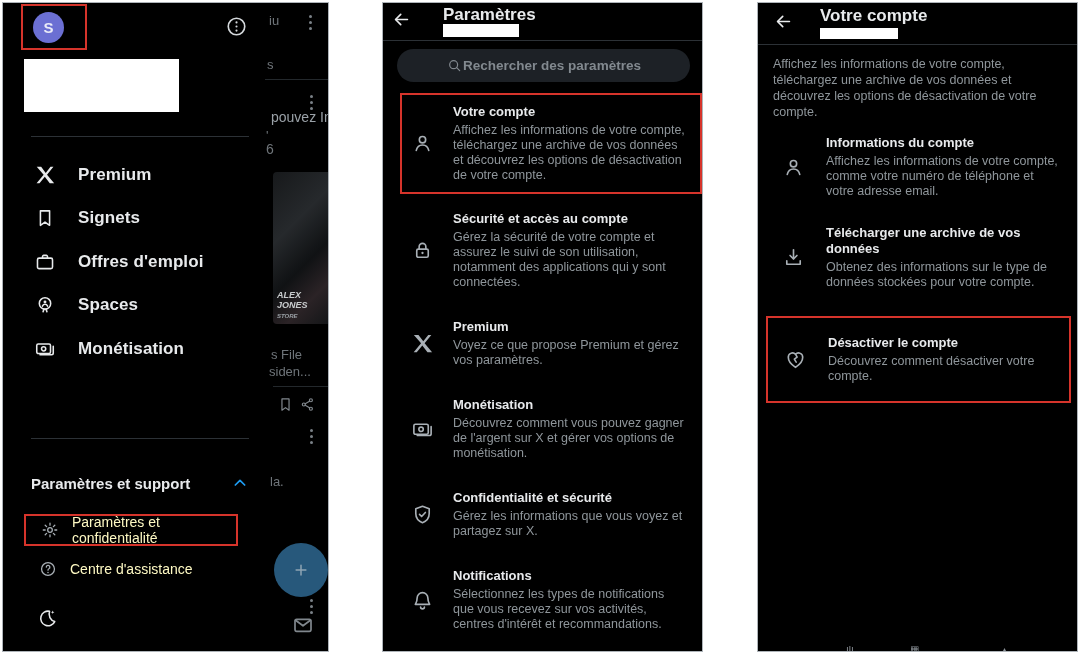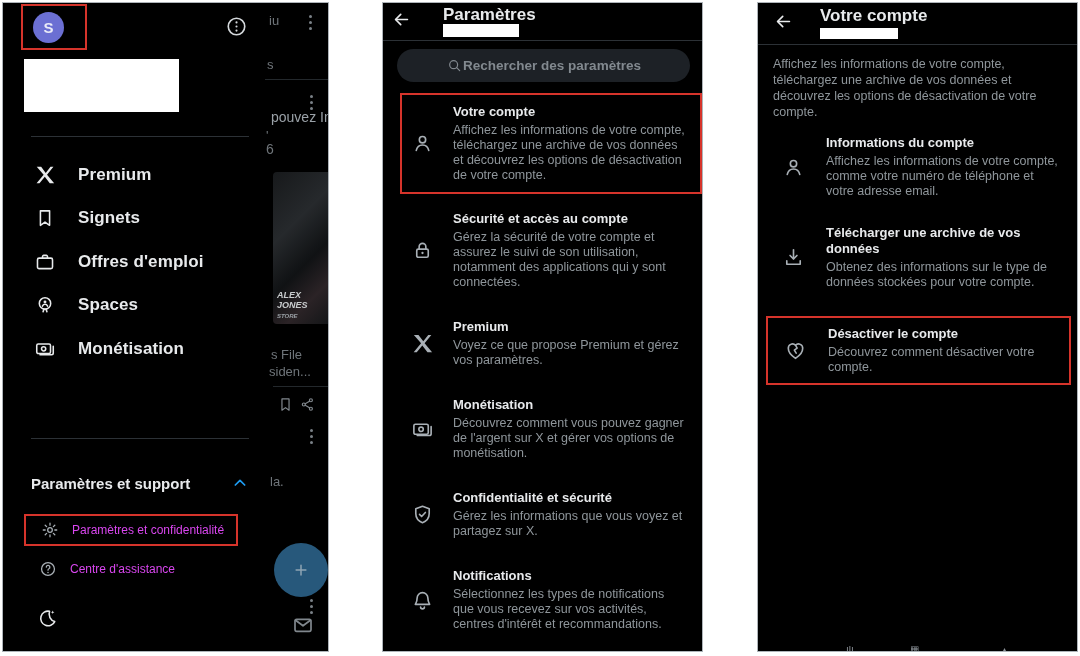--- a/index.html
+++ b/index.html
@@ -35,21 +35,21 @@
   .d-menu{position:absolute;left:0;top:150px;width:262px;}
   .d-row{display:flex;align-items:center;height:43.5px;padding-left:31px;gap:22px;}
   .d-row .ico{color:#e8eaec;}
   .d-label{color:#e8eaec;font-size:17px;font-weight:bold;letter-spacing:.1px;}
   .d-div2{top:435px;left:28px;width:218px;}
   .d-sec{position:absolute;left:28px;top:472px;color:#e8eaec;font-size:15px;font-weight:bold;}
   .d-chev{position:absolute;left:229px;top:472px;color:#1d9bf0;}
   .d-subbox{position:absolute;left:21px;top:511px;width:214px;height:32px;
     display:flex;align-items:center;gap:13px;padding-left:15px;}
   .d-sub2{position:absolute;left:36px;top:557px;display:flex;align-items:center;gap:13px;}
-  .d-sublabel{color:#d946ef;font-size:12px;}
+  .d-sublabel{color:#fef9c3;font-size:14px;}
   .d-moon{position:absolute;left:33px;top:605px;color:#e8eaec;}
 
   
   .strip{position:absolute;left:262px;top:8px;width:64px;height:650px;}
   .bgtxt{position:absolute;color:#6f757a;font-size:13px;white-space:nowrap;}
   .kebab{position:absolute;width:3px;}
   .kebab i{display:block;width:3px;height:3px;border-radius:50%;background:#7a8187;margin-bottom:3px;}
   .strip-div{position:absolute;left:0;width:64px;height:1px;background:#23282c;}
   .adimg{position:absolute;left:8px;top:161px;width:55px;height:152px;border-radius:4px 0 0 4px;
     background:linear-gradient(135deg,#17191b 0%,#26292c 35%,#101214 60%,#2b2326 80%,#141618 100%);
@@ -79,21 +79,21 @@
   .s-title{color:#e8eaec;font-size:13px;font-weight:bold;line-height:16px;margin-bottom:3px;}
   .s-desc{color:#8f969b;font-size:12.5px;line-height:15px;}
   .s-item.inbox{margin:0;padding-left:7px;}
   .wrap-hl{margin:0 0 17px 17px;width:302px;padding:9px 0;}
 
   .intro{position:absolute;left:15px;top:53px;width:294px;color:#8f969b;
     font-size:12.5px;line-height:16px;}
 
   .r-list{position:absolute;left:0;top:132px;width:100%;}
   .r-list .s-item{padding-left:22px;gap:20px;margin-bottom:26px;}
-  .r-hl{margin:0 0 0 8px;width:305px;padding:8px 0;}
+  .r-hl{margin:0 0 0 8px;width:305px;padding:17px 0;}
   .r-hl .s-item{margin:0;padding-left:14px;}
 
   
   .navmark{position:absolute;bottom:0;color:#8a9096;font-size:10px;line-height:8px;overflow:hidden;height:5px;}
 </style>
 </head>
 <body>
 
 <div class="stage">
 

